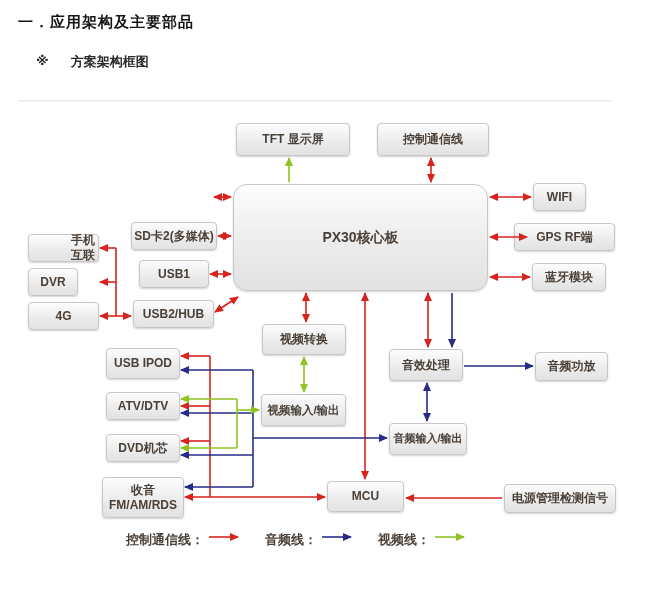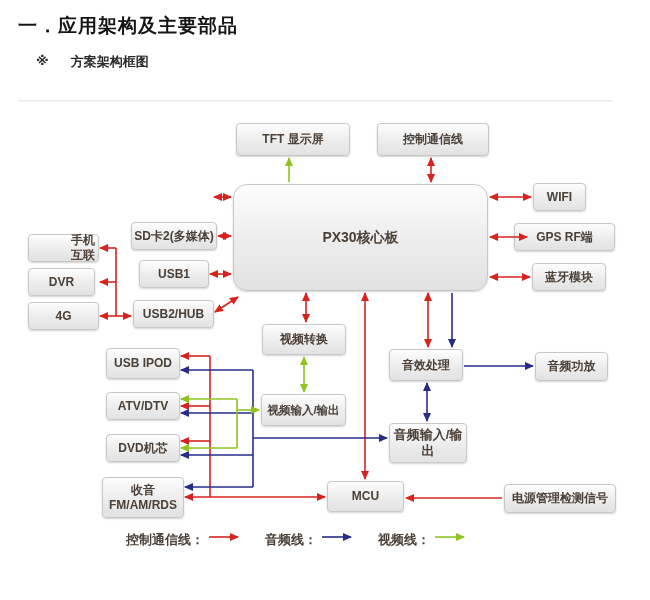--- a/index.html
+++ b/index.html
@@ -5,21 +5,21 @@
   * { margin:0; padding:0; box-sizing:border-box; }
   html,body { background:#fff; }
   body {
     width:650px; height:600px; overflow:hidden; position:relative;
     font-family:"Liberation Sans","DejaVu Sans",sans-serif;
   }
   .page { position:relative; width:650px; height:600px; background:#fff; }
 
   .title {
     position:absolute; left:18px; top:13px;
-    font-size:19px; font-weight:bold; color:#151515; letter-spacing:1px;
+    font-size:15px; font-weight:bold; color:#151515; letter-spacing:1px;
   }
   .subtitle {
     position:absolute; left:36px; top:53px; display:flex; gap:22px;
     font-size:13px; font-weight:bold; color:#2a2a2a;
   }
   .divider {
     position:absolute; left:18px; top:100px; width:594px; height:2px;
     background:linear-gradient(180deg,#e6e6e6,#f7f7f7);
   }
 
@@ -34,32 +34,32 @@
   #n-px30 { border-radius:14px; font-size:14px; }
 
   #n-tft     { left:236px; top:123px; width:114px; height:33px; }
   #n-touch   { left:377px; top:123px; width:112px; height:33px; }
   #n-px30    { left:233px; top:184px; width:255px; height:107px; }
   #n-sd1     { left:137px; top:183px; width:76px;  height:28px; }
   #n-sd2     { left:131px; top:222px; width:86px;  height:28px; }
   #n-usb1    { left:139px; top:260px; width:70px;  height:28px; }
   #n-usb2    { left:133px; top:300px; width:81px;  height:28px; }
   #n-phone   { left:28px;  top:234px; width:71px;  height:28px;padding-left:41px; }
-  #n-dvr     { left:28px;  top:268px; width:67px;  height:28px; }
+  #n-dvr     { left:28px;  top:268px; width:50px;  height:28px; }
   #n-4g      { left:28px;  top:302px; width:71px;  height:28px; }
   #n-wifi    { left:533px; top:183px; width:53px;  height:28px;text-align:right; }
   #n-gps     { left:514px; top:223px; width:101px;  height:28px; }
   #n-bt      { left:532px; top:263px; width:74px;  height:28px; }
   #n-vconv   { left:262px; top:324px; width:84px;  height:31px; }
   #n-usbipod { left:106px; top:348px; width:74px;  height:31px; }
   #n-vio     { left:261px; top:394px; width:85px;  height:32px; font-size:11.5px; }
   #n-audiofx { left:389px; top:349px; width:74px;  height:32px; }
   #n-amp     { left:535px; top:352px; width:73px;  height:29px; }
   #n-atv     { left:106px; top:392px; width:74px;  height:28px; }
-  #n-aio     { left:389px; top:423px; width:78px;  height:40px; font-size:13px; }
+  #n-aio     { left:389px; top:423px; width:78px;  height:32px; font-size:11px; }
   #n-dvd     { left:106px; top:434px; width:74px;  height:28px; }
   #n-radio   { left:102px; top:477px; width:82px;  height:41px; }
   #n-mcu     { left:327px; top:481px; width:77px;  height:31px; }
   #n-power   { left:504px; top:484px; width:112px; height:29px; }
 
   .wires {
     position:absolute; left:0; top:0; width:650px; height:600px;
     pointer-events:none;
   }
   .wire { fill:none; stroke-width:1.6; }

